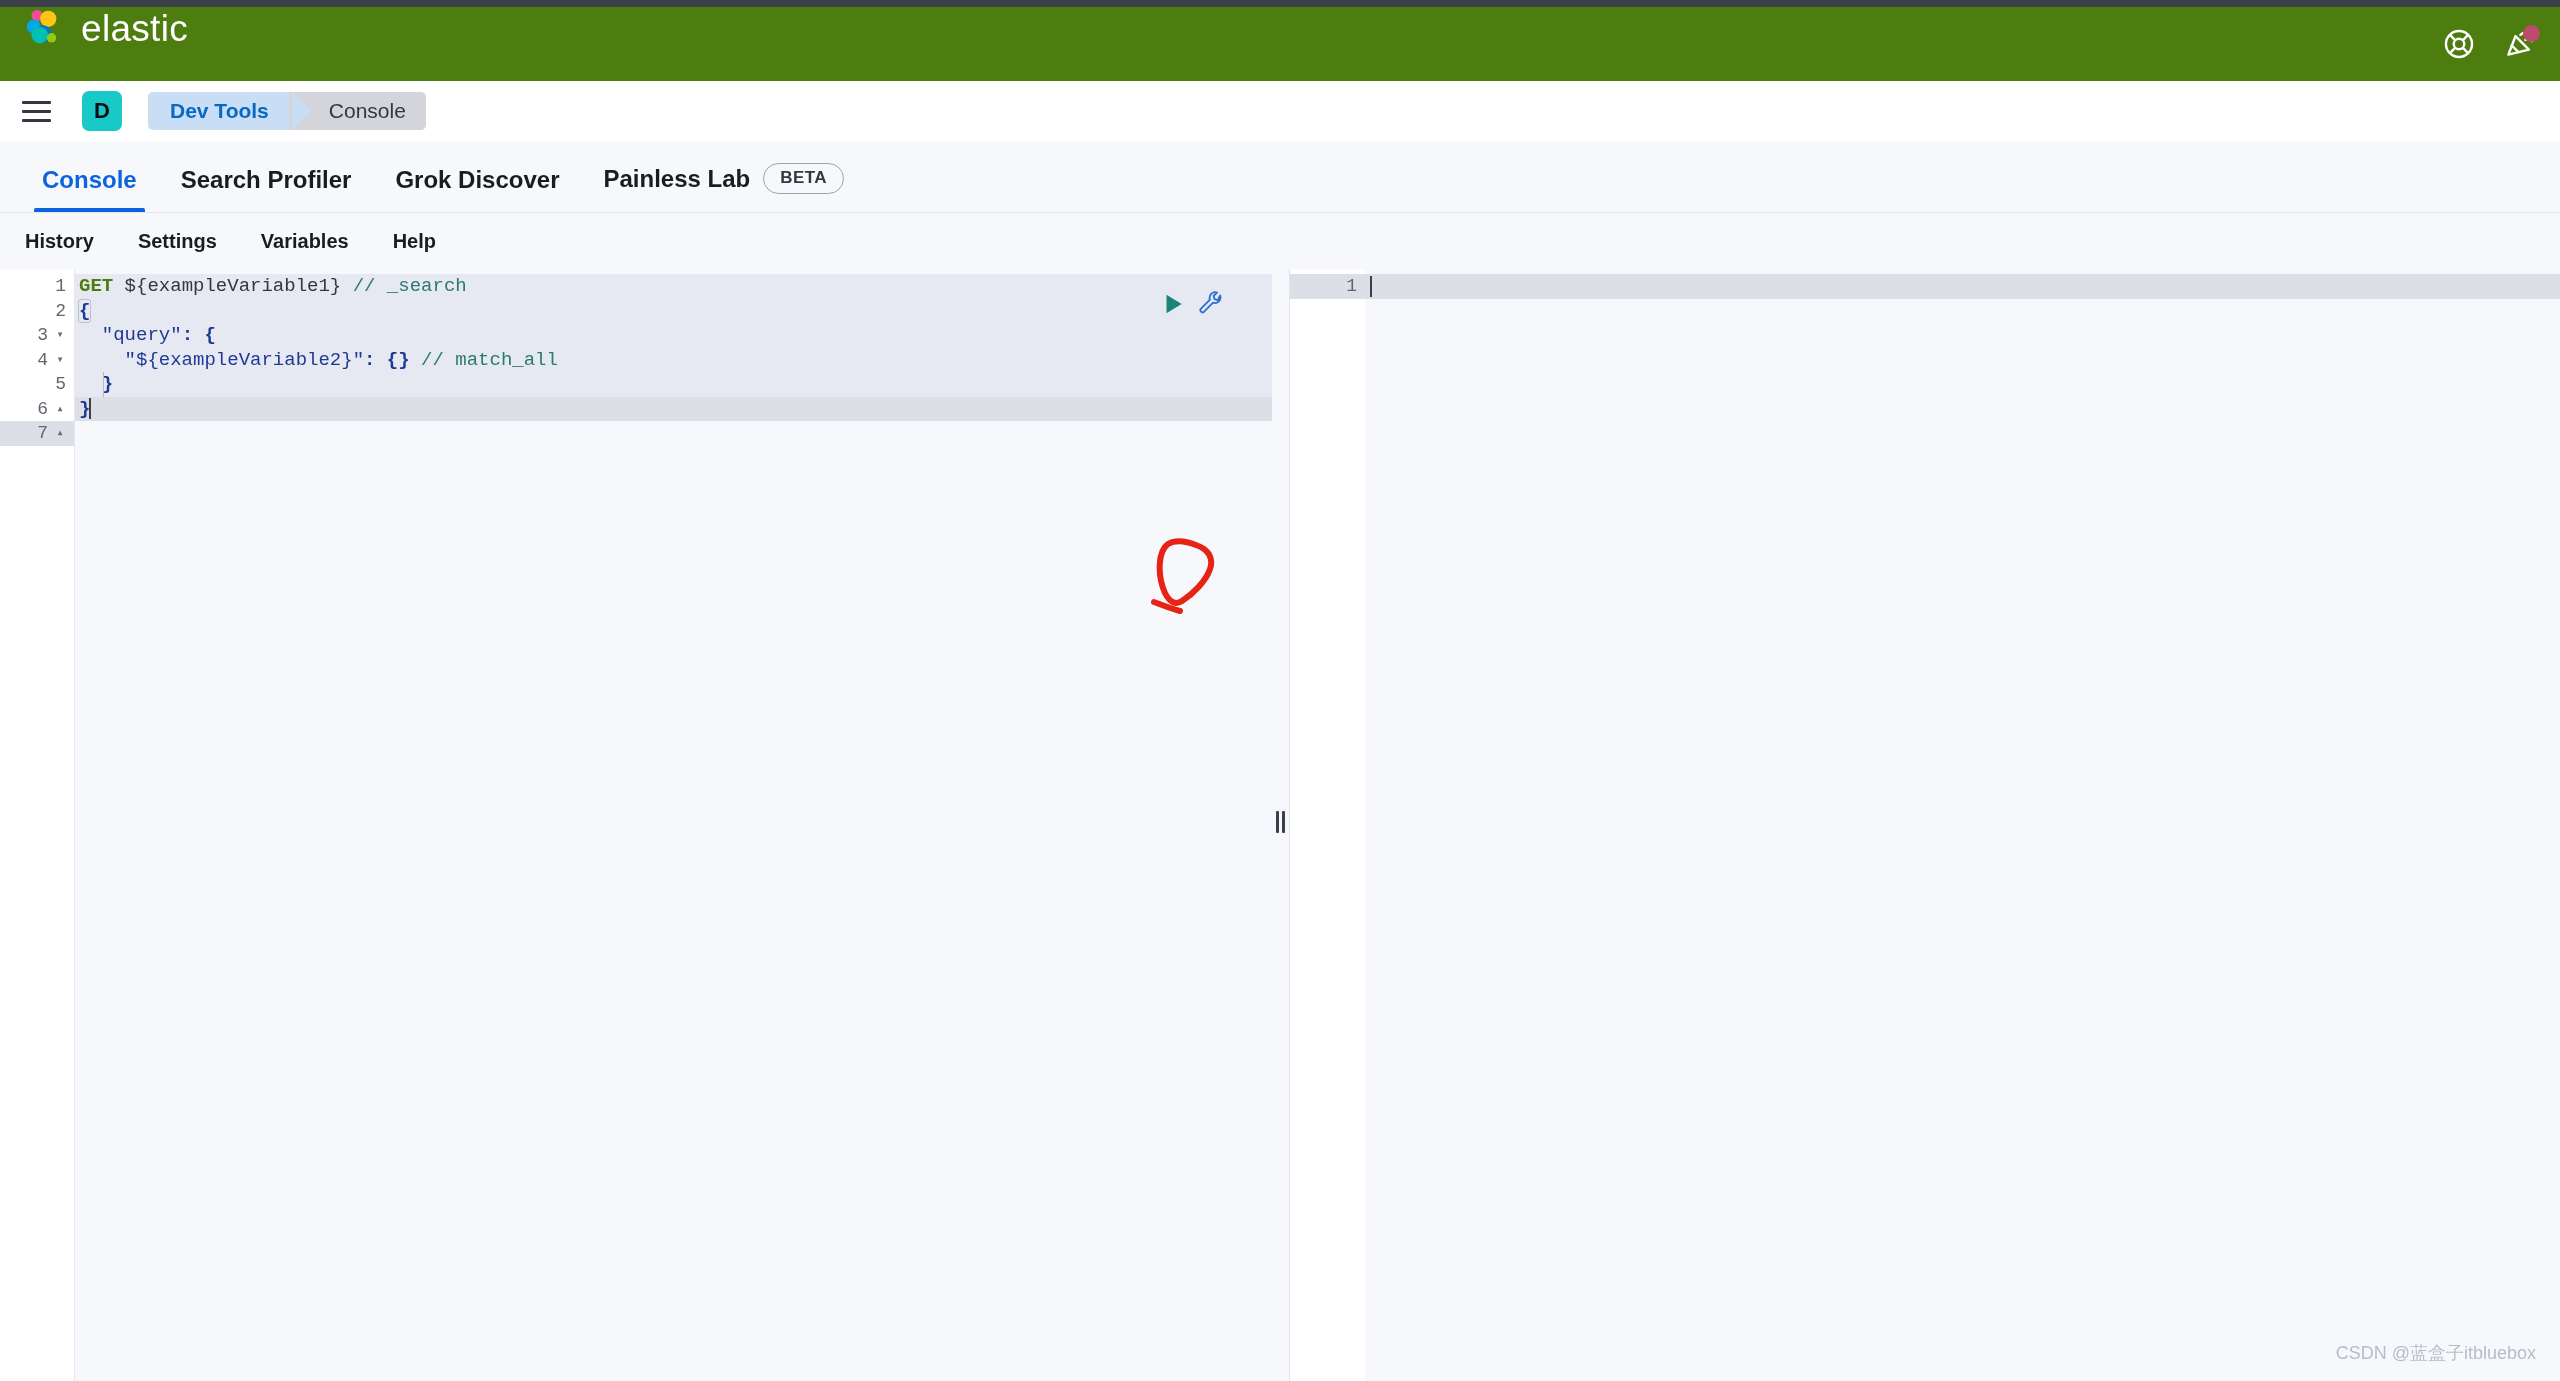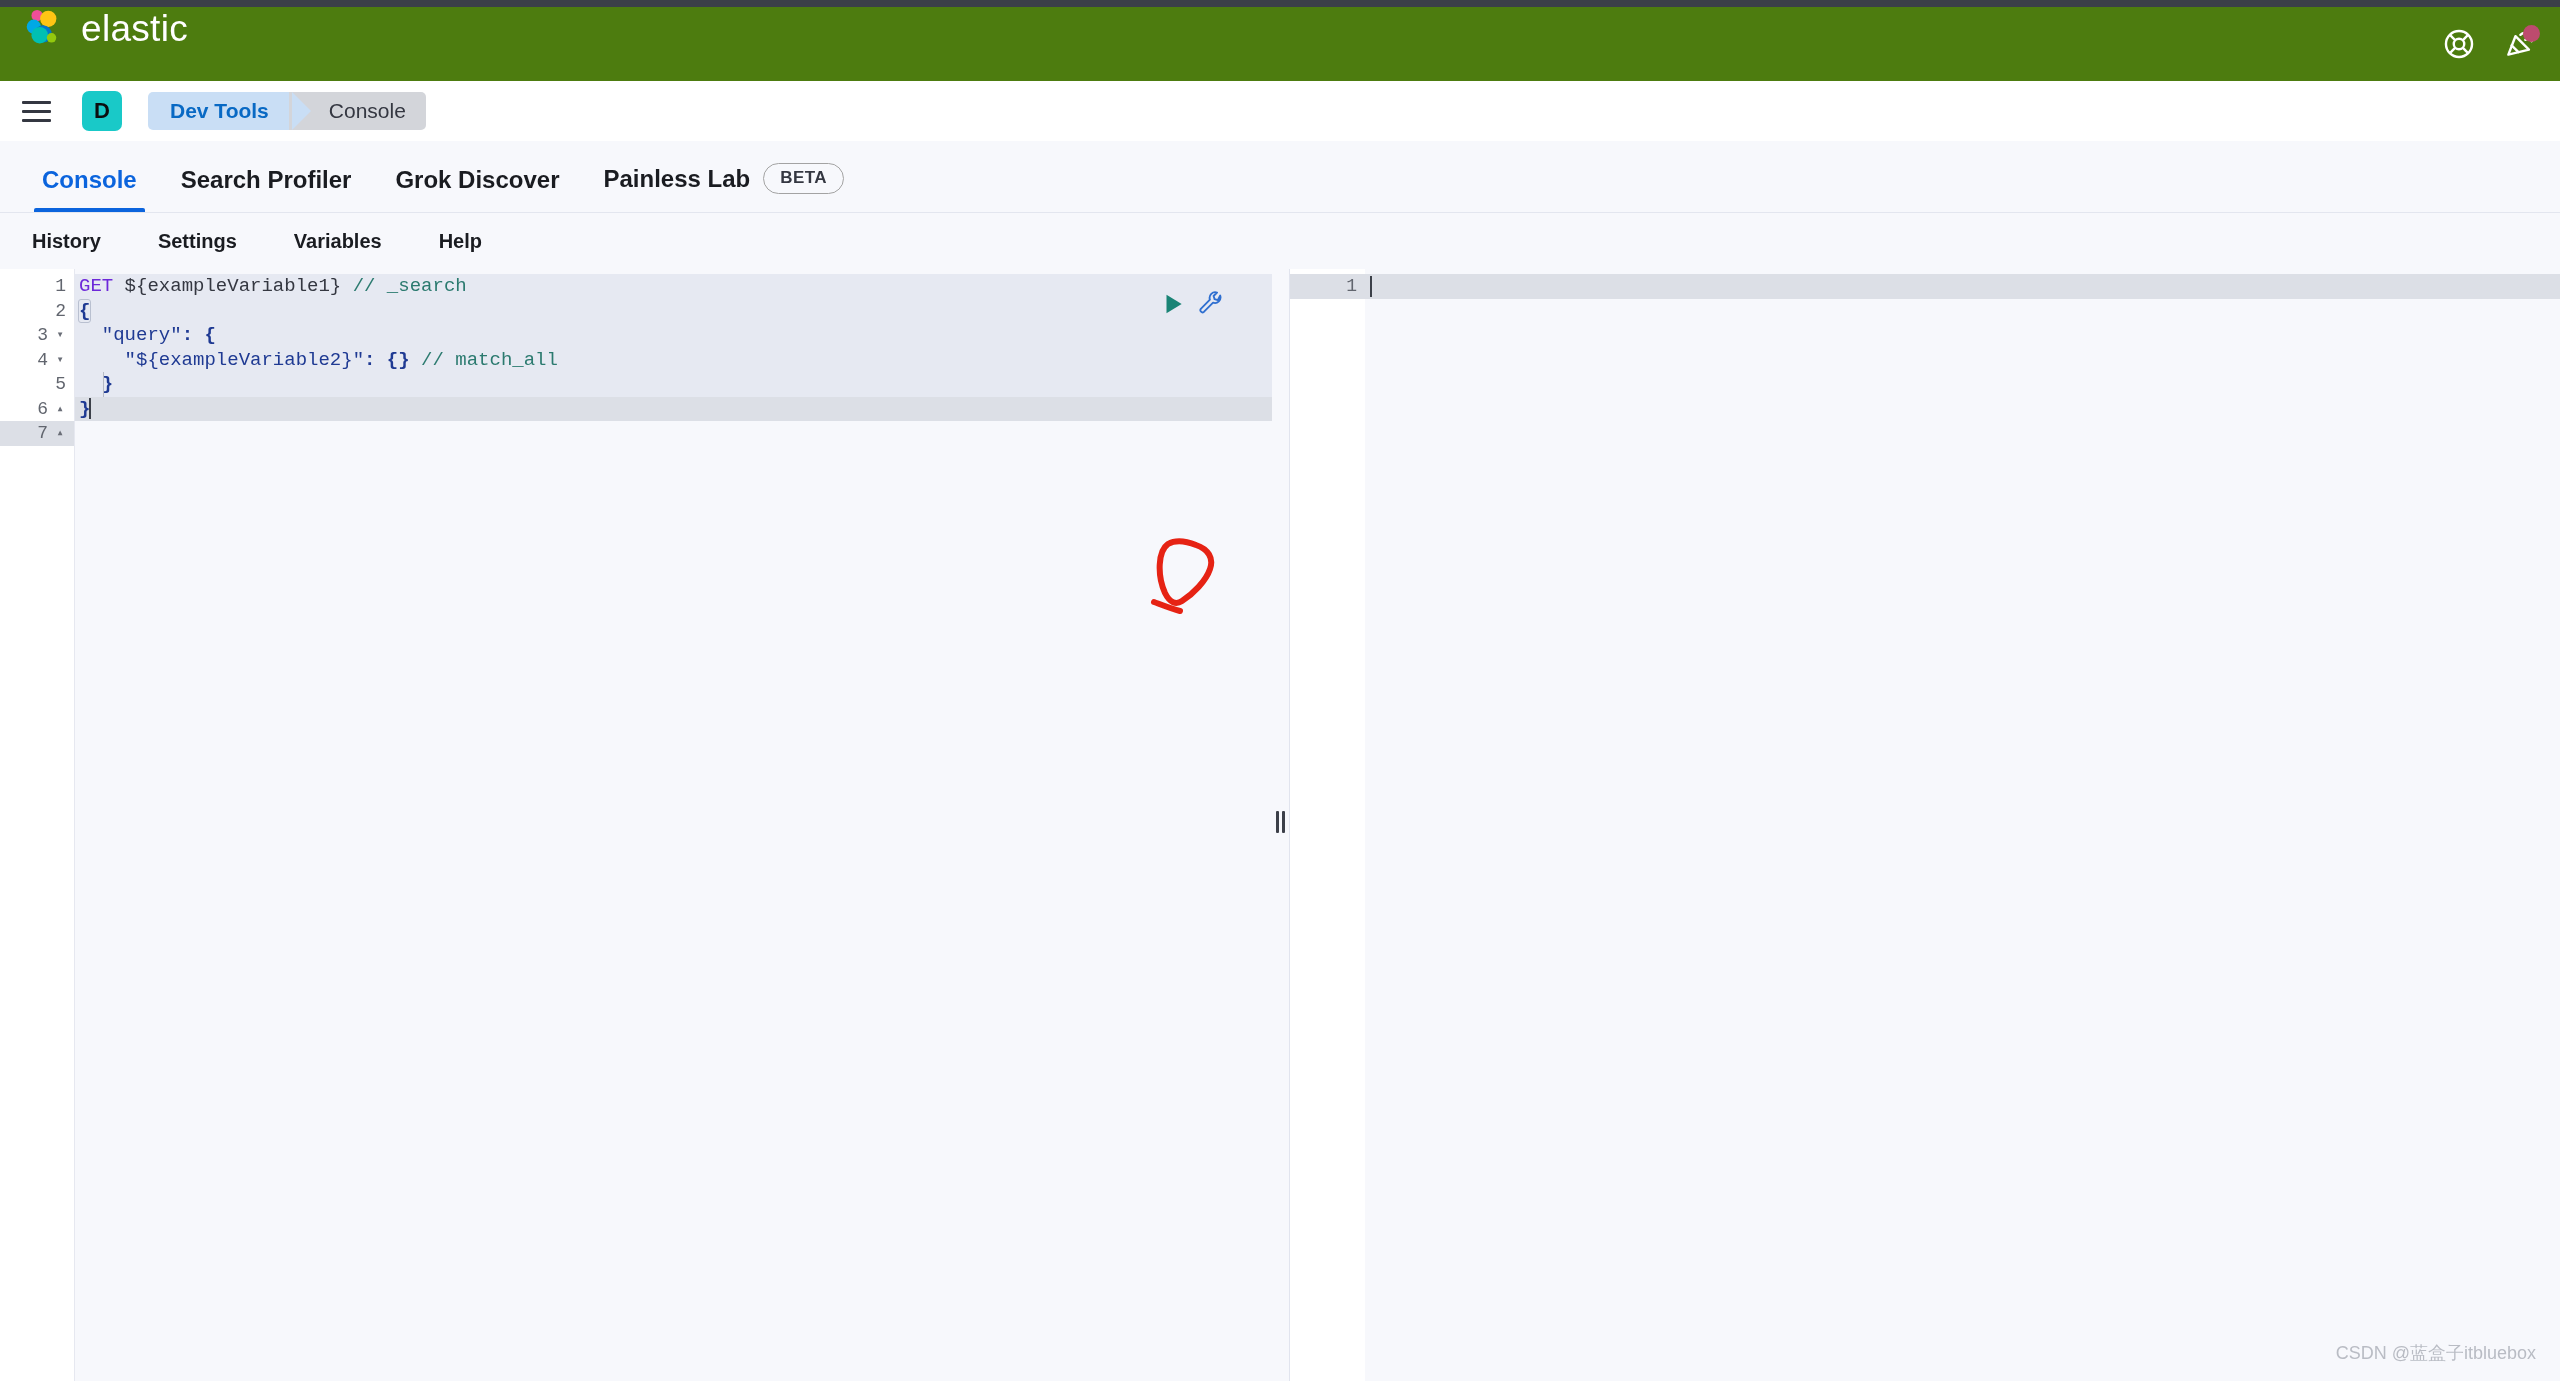--- a/index.html
+++ b/index.html
@@ -198,22 +198,22 @@
     color: #343741;
     letter-spacing: 0.4px;
   }
 
   
   .console-toolbar {
     height: 56px;
     background: #f7f8fc;
     display: flex;
     align-items: center;
-    padding-left: 10px;
-    gap: 13px;
+    padding-left: 3px;
+    gap: 0;
   }
   .tool-item {
     font-size: 20px;
     font-weight: bold;
     color: #1a1c21;
     padding: 0 22px;
     cursor: pointer;
     white-space: nowrap;
   }
 
@@ -276,21 +276,21 @@
     font-family: "Liberation Mono", monospace;
     font-size: 19px;
     white-space: pre;
     padding-left: 4px;
     color: #343741;
     letter-spacing: 0px;
   }
   .cl.req { background: #e6e9f2; }
   .cl.act { background: #dcdfe6; }
   .c-comment { color: #2b7a6f; }
-  .c-method  { color: #6d28d9; font-weight: normal; }
+  .c-method  { color: #4d7c0f; font-weight: bold; }
   .c-brace   { color: #1f3a93; font-weight: bold; }
   .c-string  { color: #1f3a93; }
   .c-plain   { color: #343741; }
   .indent-guide {
     position: absolute;
     left: 28px;
     width: 1px;
     background: #b6bac5;
   }
   .caret {

